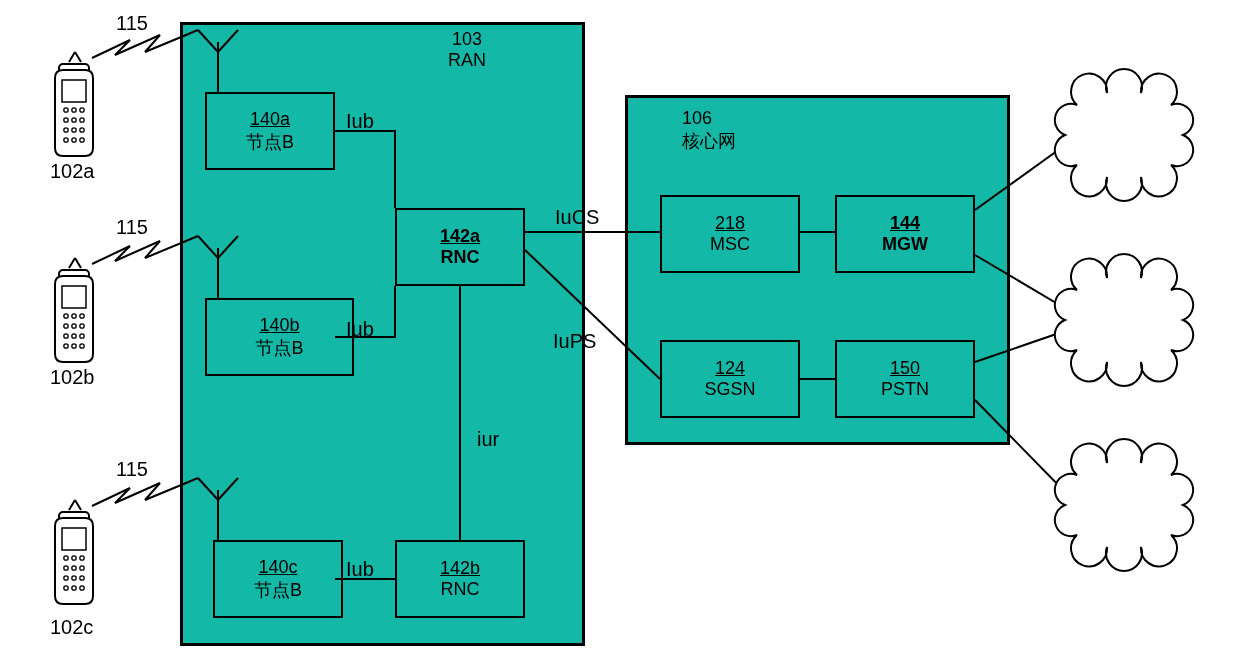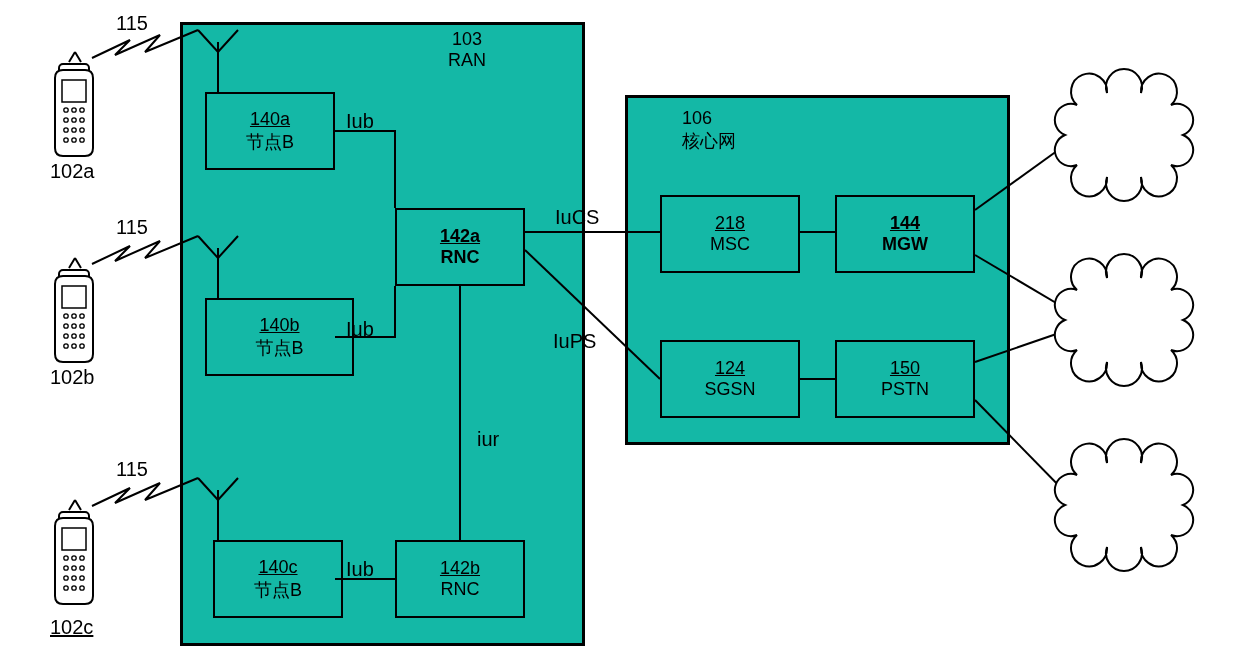--- a/index.html
+++ b/index.html
@@ -118,21 +118,21 @@
 <div class="free-label" style="left:470px; top:428px;margin-left:7px;">iur</div>
 <div class="free-label" style="left:555px; top:206px;">IuCS</div>
 <div class="free-label" style="left:553px; top:330px;">IuPS</div>
 
 <div class="free-label" style="left:116px; top:12px;">115</div>
 <div class="free-label" style="left:116px; top:216px;">115</div>
 <div class="free-label" style="left:116px; top:458px;">115</div>
 
 <div class="free-label" style="left:50px; top:160px;">102a</div>
 <div class="free-label" style="left:50px; top:366px;">102b</div>
-<div class="free-label" style="left:50px; top:616px;text-decoration:underline;">102c</div>
+<div class="free-label" style="left:50px; top:616px;">102c</div>
 
 <div class="free-label" style="left:1107px; top:116px; text-align:center; width:80px;">
   <span class="id" style="text-decoration:underline;">108</span><br>
   <span>PSTN</span>
 </div>
 <div class="free-label" style="left:1107px; top:300px; text-align:center; width:80px;">
   <span class="id" style="text-decoration:underline;">110</span><br>
   <span>因特网</span>
 </div>
 <div class="free-label" style="left:1100px; top:486px; text-align:center; width:95px;">

